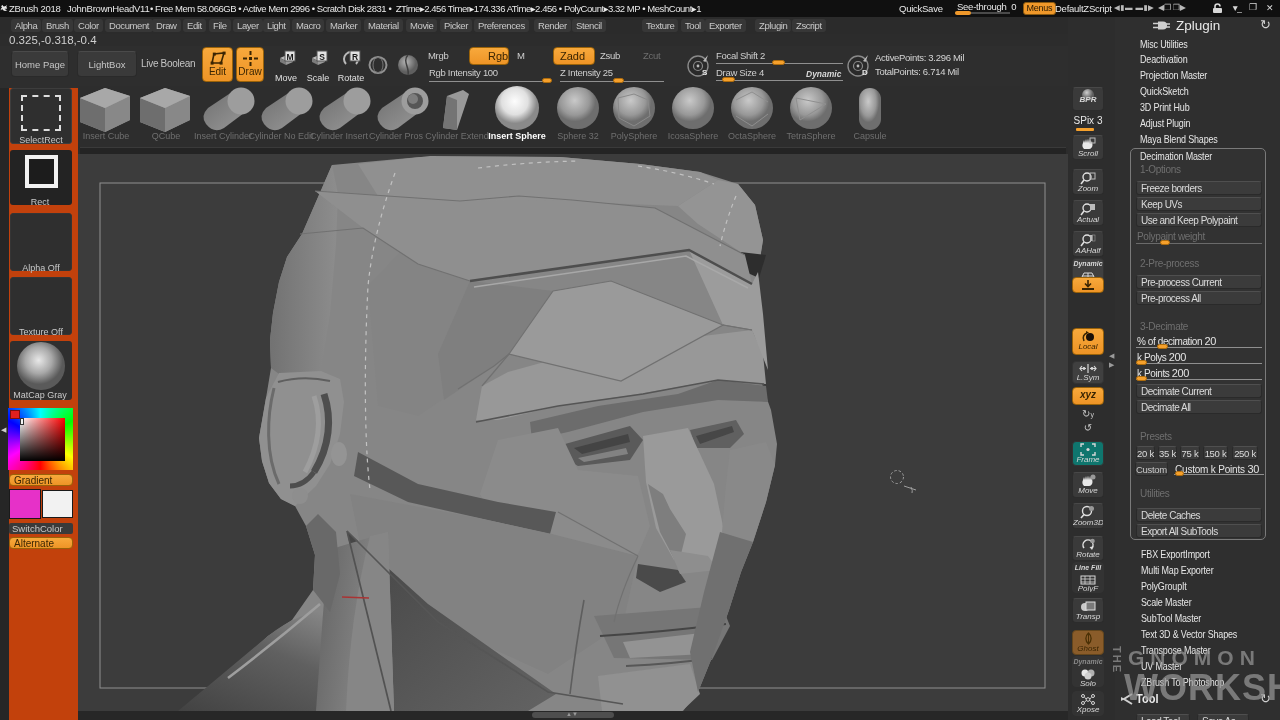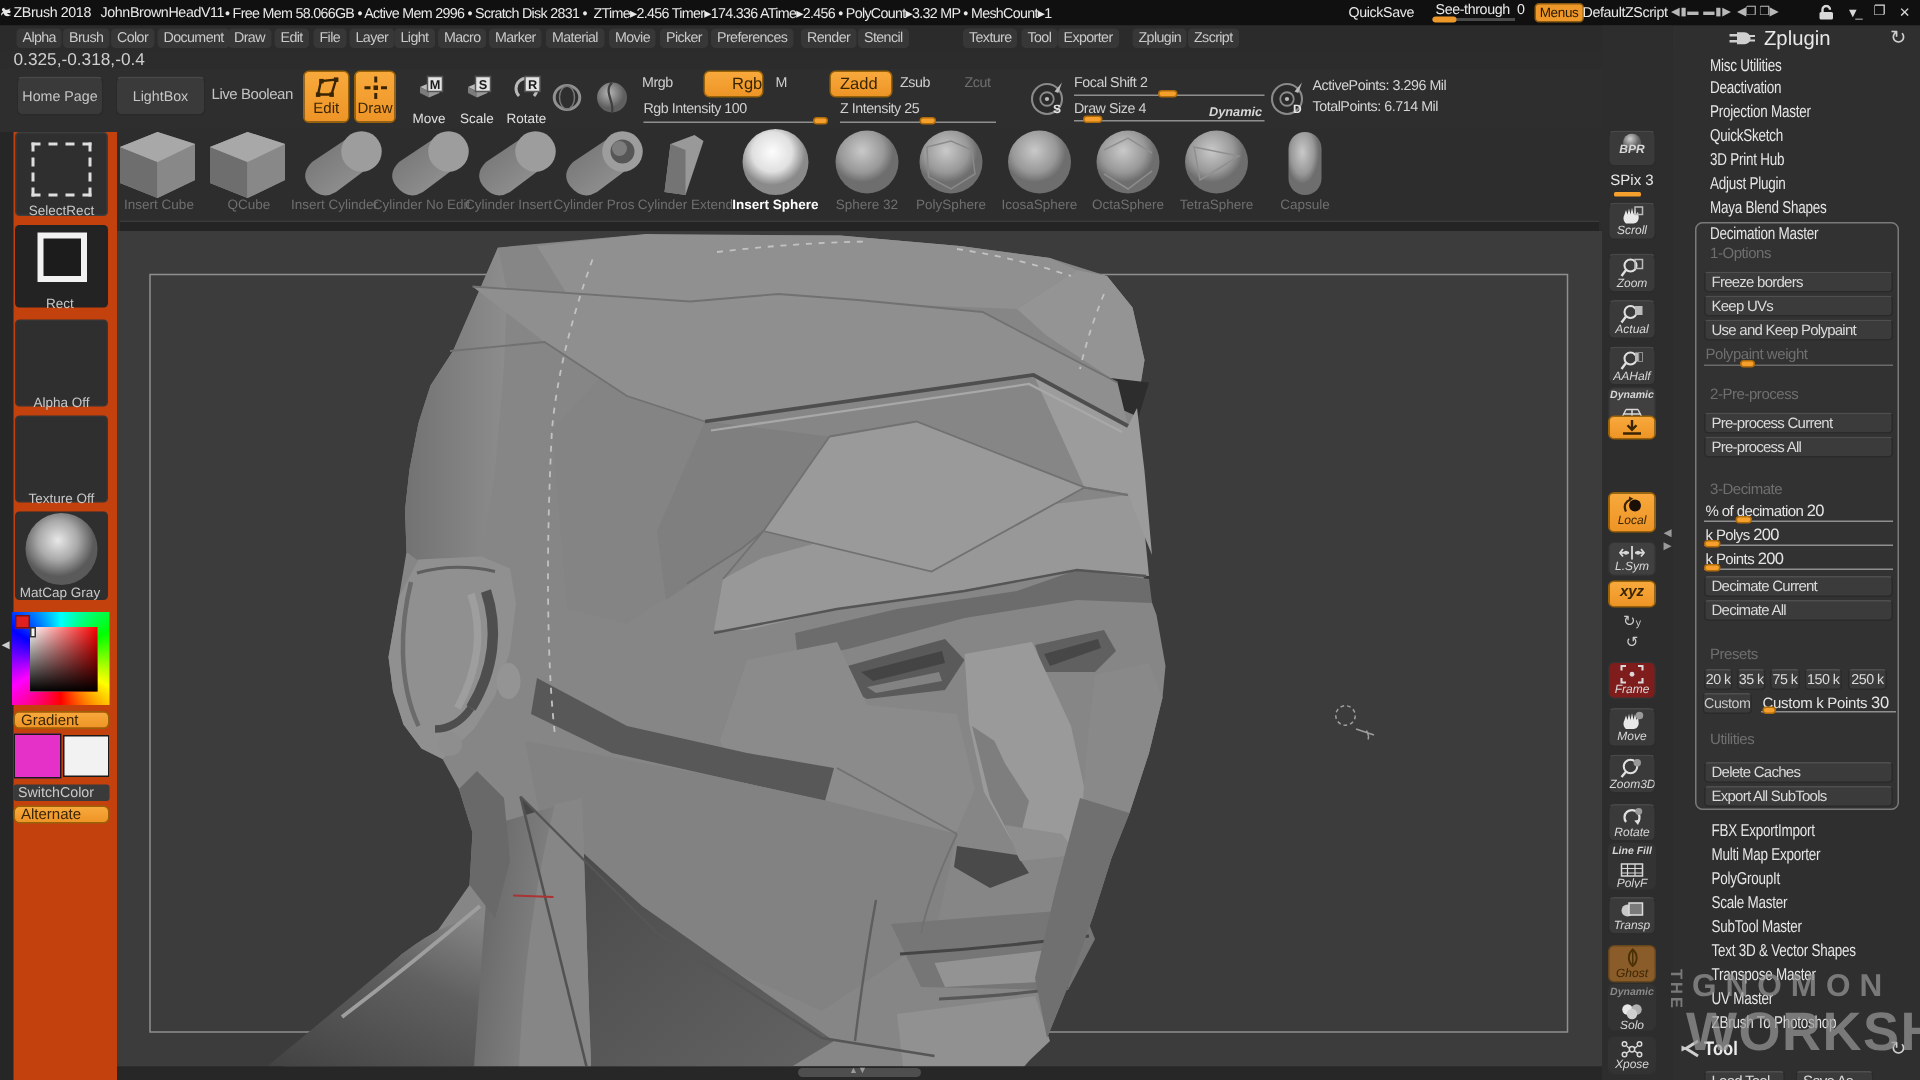--- a/index.html
+++ b/index.html
@@ -522,21 +522,21 @@
         <circle cx="5" cy="5.5" r="1.4" fill="#d8d8d8"></circle>
         <circle cx="13" cy="5.5" r="1.4" fill="#d8d8d8"></circle>
       </svg>
       <span class="rlbl">L.Sym</span>
     </div>
 <div class="ritm ritmo" style="top:370px;height:18px">
       <span class="rlbl" style="font-size:10px;font-weight:bold;padding-top:3px;font-style:italic">xyz</span>
     </div>
 <div class="abs" style="left:10px;top:391px;width:20px;text-align:center;color:#c9c9c9;font-size:10px">↻<span style="font-size:7px">y</span></div>
 <div class="abs" style="left:10px;top:405px;width:20px;text-align:center;color:#c9c9c9;font-size:10px">↺</div>
-<div class="ritm" style="top:424px;height:25px;background:#7f1d1d;border-color:#333">
+<div class="ritm" style="top:424px;height:25px;background:#0f766e;border-color:#333">
       <svg width="16" height="13" viewBox="0 0 16 13">
         <path d="M1 4 V1 H4 M12 1 H15 V4 M15 9 V12 H12 M4 12 H1 V9" fill="none" stroke="#d8d8d8" stroke-width="1.4"></path>
         <circle cx="8" cy="6.5" r="1.6" fill="#d8d8d8"></circle>
       </svg>
       <span class="rlbl">Frame</span>
     </div>
 <div class="ritm" style="top:455px;height:26px">
       <svg width="15" height="13" viewBox="0 0 15 13">
         <path d="M3 12 C1 10 1 8 2 6 L3 3 L4 6 L5 2 L6 6 L7 1.5 L8 6 L9 2 L10 6 L11 4 L11.5 8 C11.5 10 10 12 8 12 Z" fill="#e8e8e8"></path>
         <circle cx="12" cy="3" r="2.5" fill="#999"></circle>

